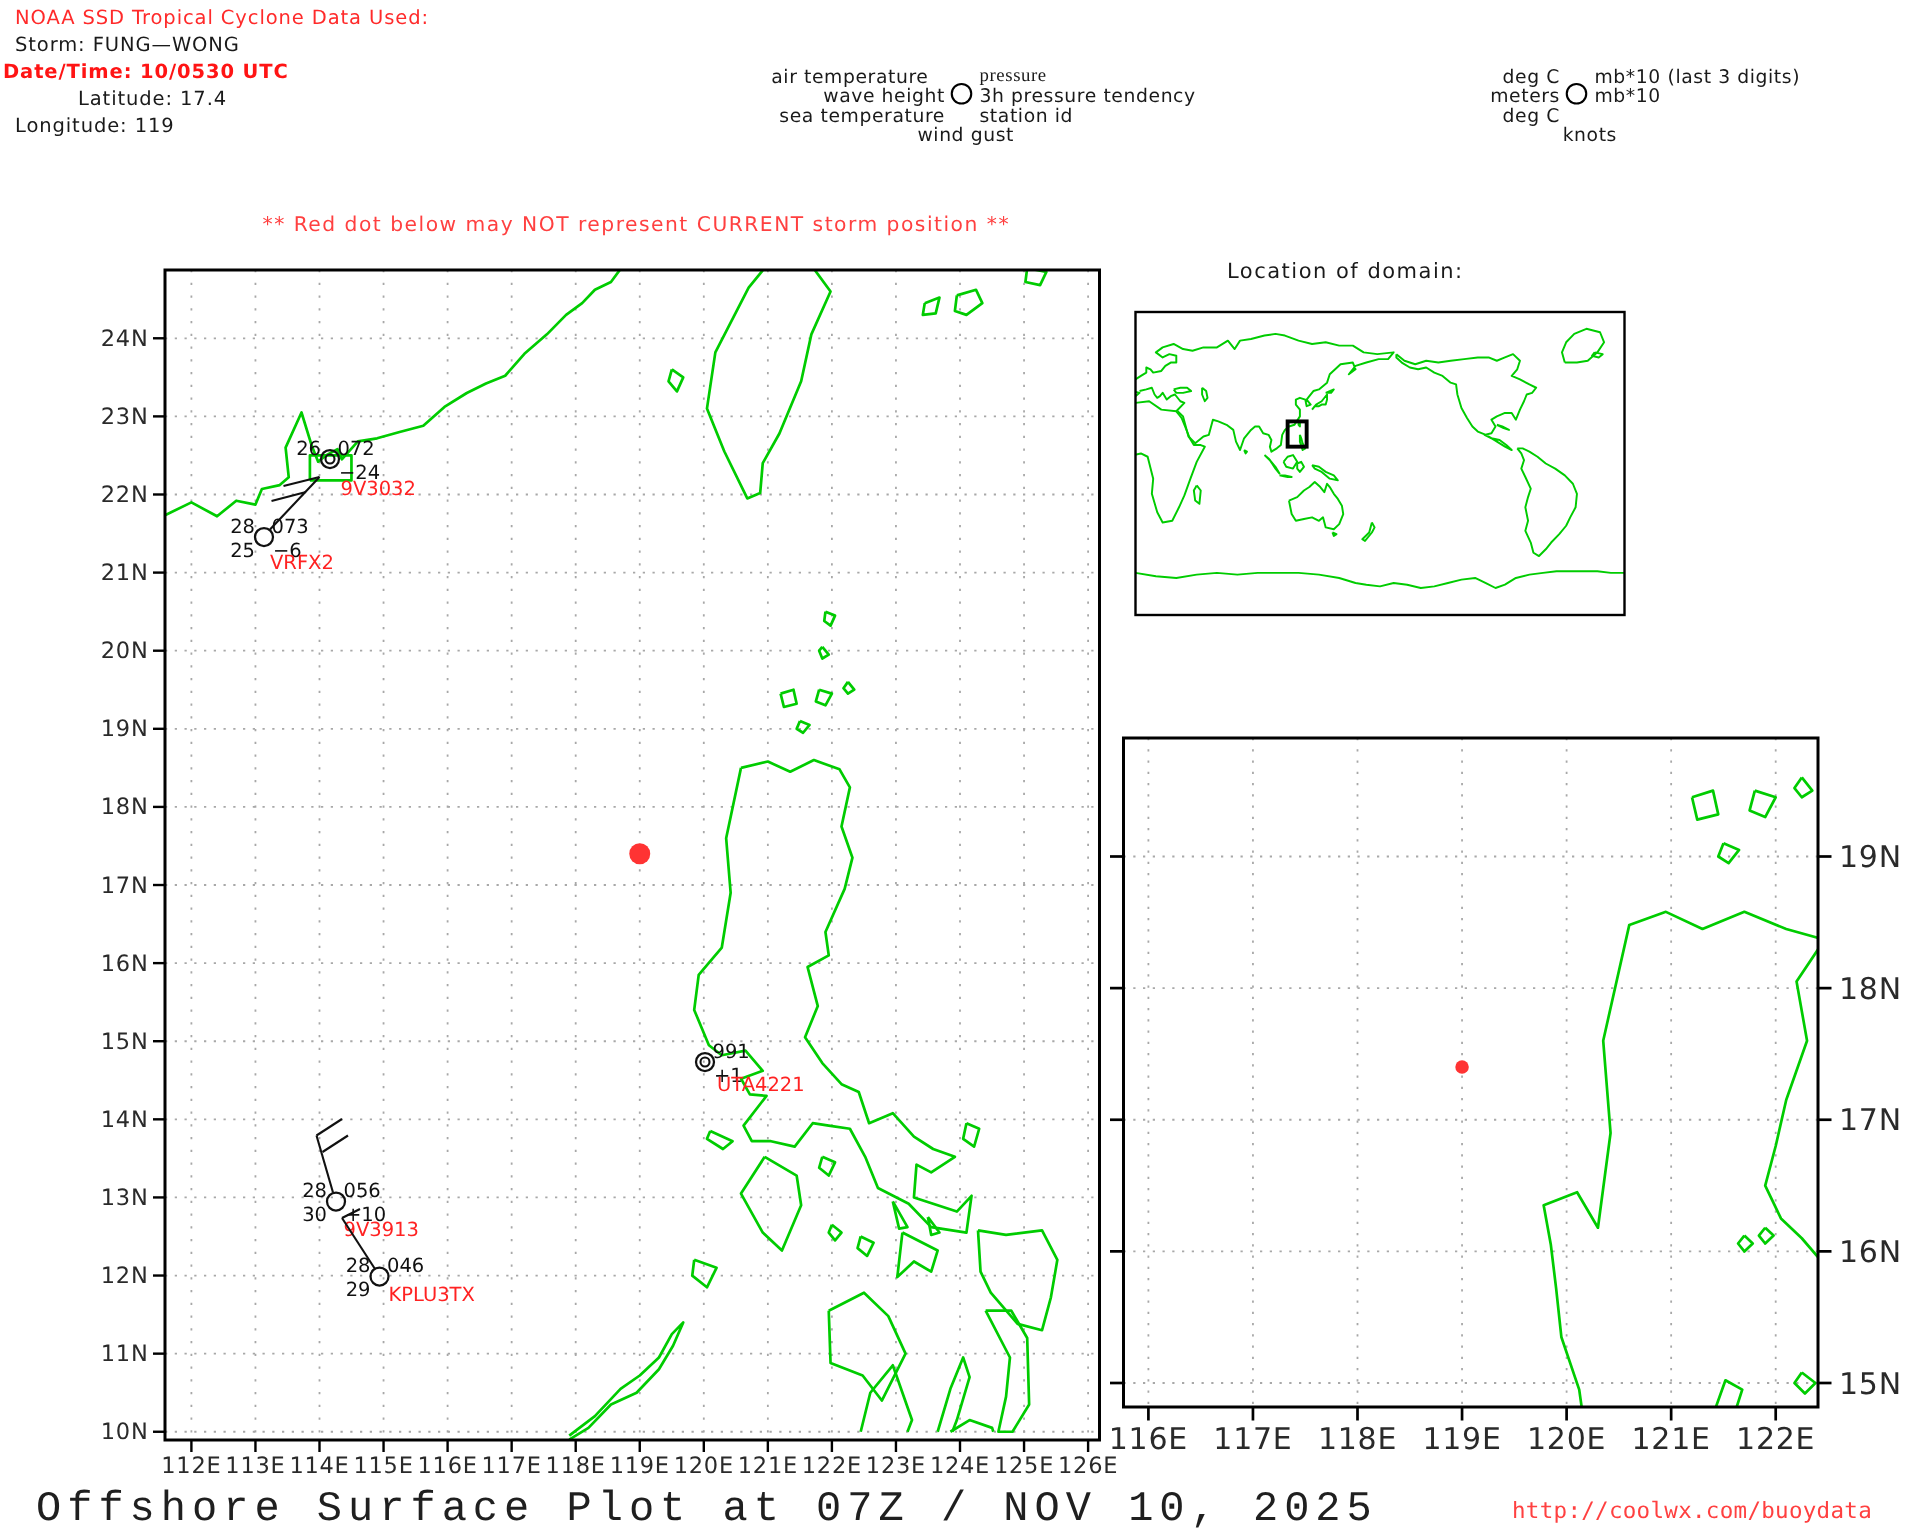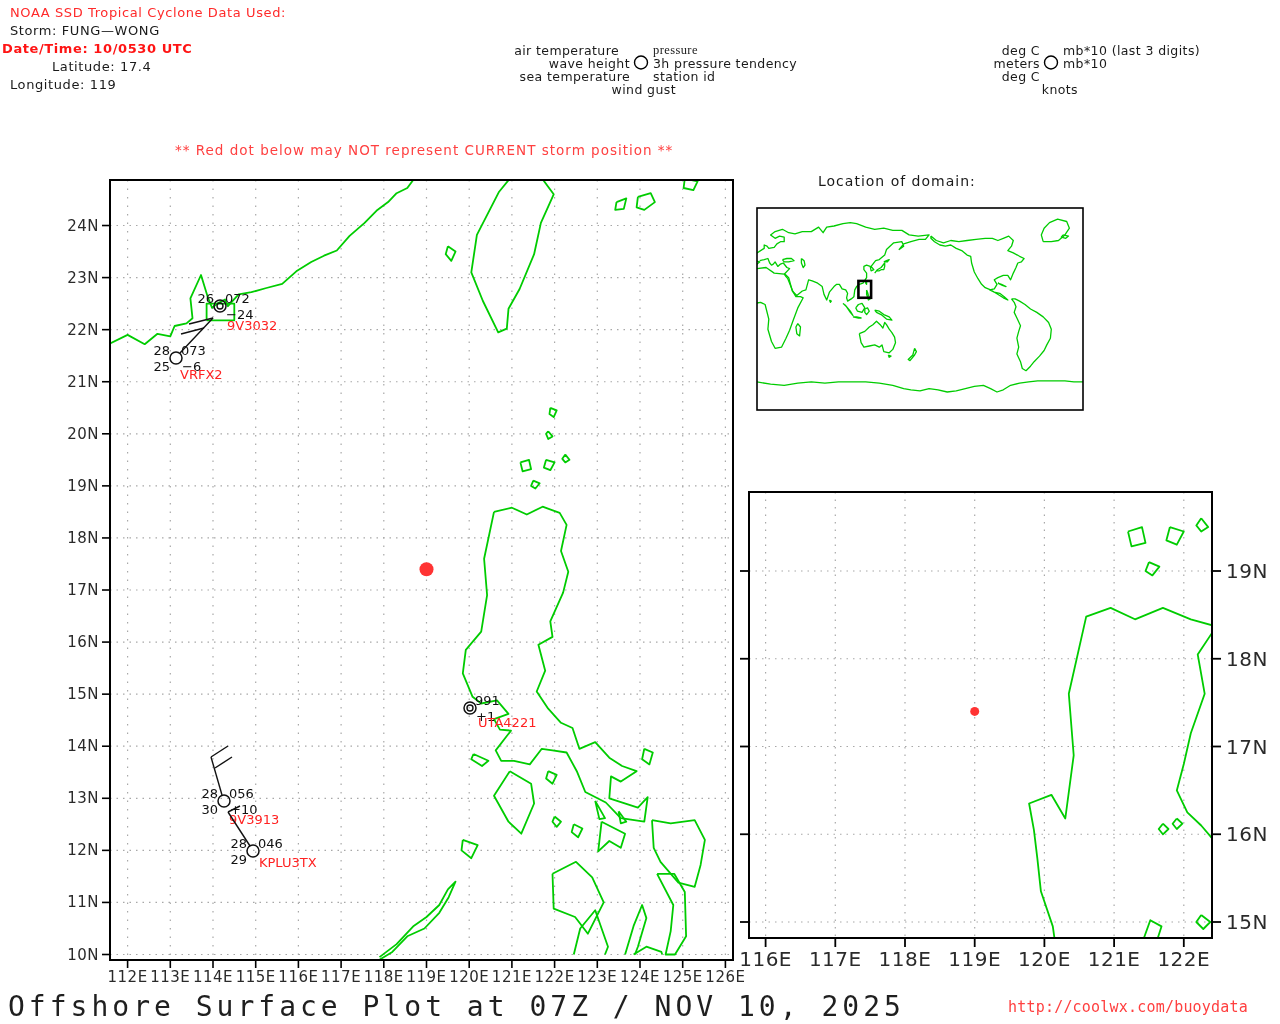--- a/index.html
+++ b/index.html
@@ -46,21 +46,21 @@
       <span class="legend-item" style="top: 43px; right: 240px;">deg C</span>
       <span class="legend-item" style="top: 56px; right: 240px;">meters</span>
       <span class="legend-item" style="top: 69px; right: 240px;">deg C</span>
       <span class="legend-item" style="top: 82px; right: 202px;">knots</span>
       <span class="legend-item" style="top: 43px; left: 1063px;">mb*10 (last 3 digits)</span>
       <span class="legend-item" style="top: 56px; left: 1063px;">mb*10</span>
     </div>
 
   <div class="t world-title" style="left:818px;top:173px;">Location of domain:</div>
 
-  <div class="t footer-title" style="left:8px;top:991px;">Offshore Surface Plot at 07Z / NOV 10, 2025</div>
+  <div class="t footer-title" style="left:24px;top:991px;font-family:Liberation Mono, monospace;">Offshore Surface Plot at 07Z / NOV 10, 2025</div>
   <div class="t footer-url" style="left:1008px;top:999px;">http://coolwx.com/buoydata</div>
 
   <svg id="plot" width="1280" height="1024" style="position:absolute;left:0;top:0;">
       <defs>
         <clipPath id="clipMain">
           <rect x="110" y="180" width="623" height="780"></rect>
         </clipPath>
         <clipPath id="clipZoom">
           <rect x="749" y="492" width="463" height="446"></rect>
         </clipPath>

